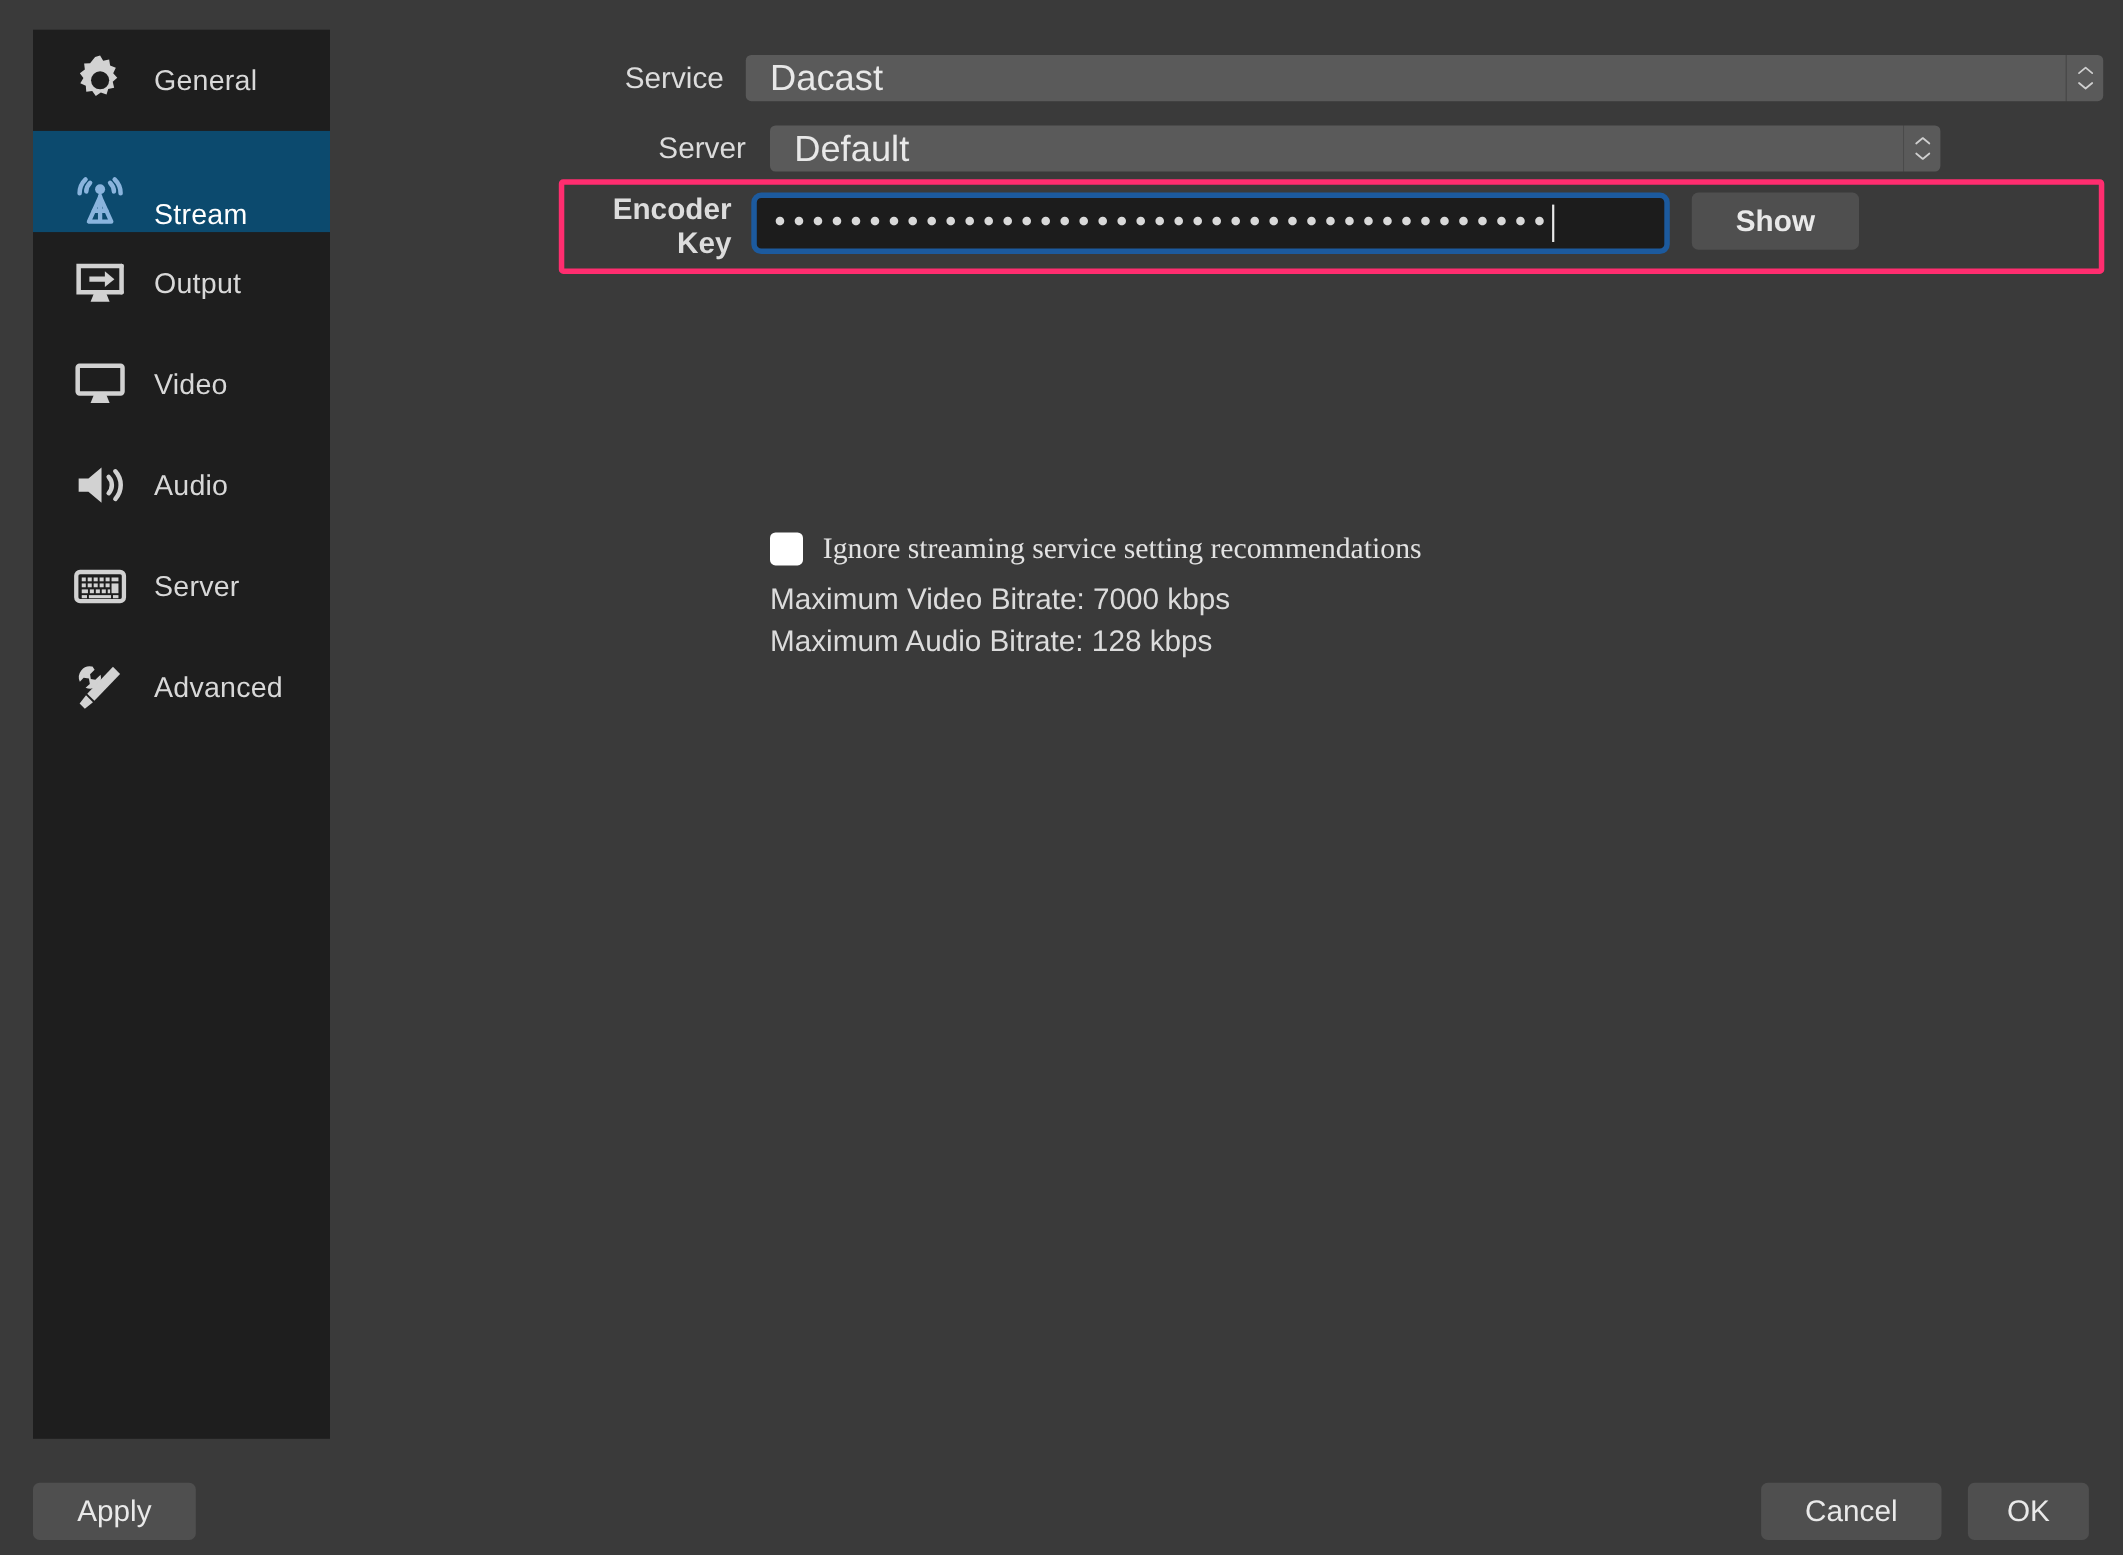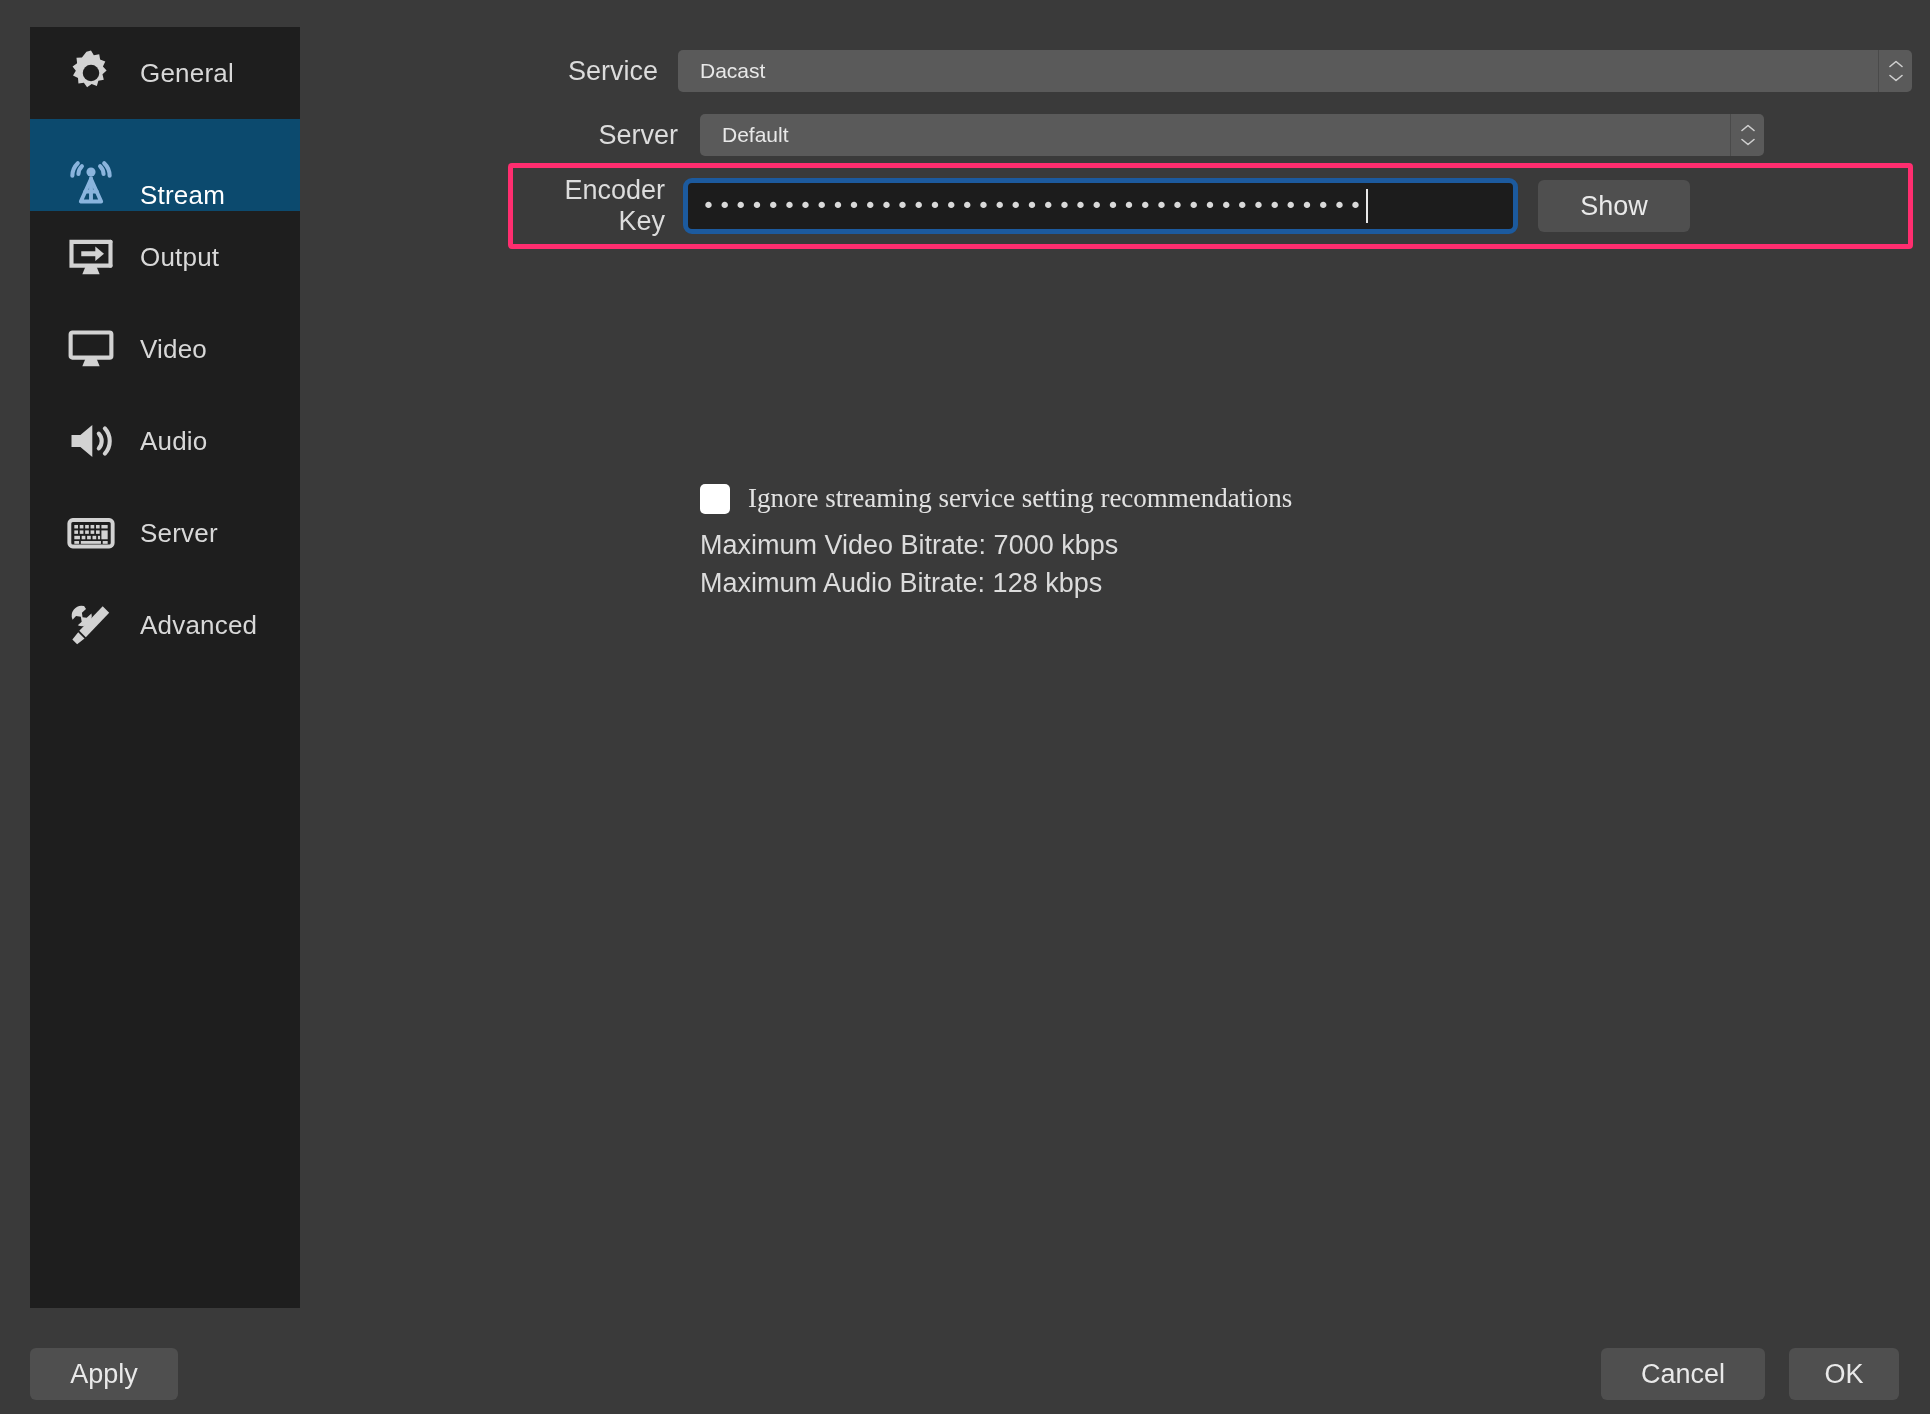--- a/index.html
+++ b/index.html
@@ -45,21 +45,21 @@
   
   .combo {
     display:flex; align-items:stretch;
     height:42px;
   }
   .combo-body {
     background:#5a5a5a;
     border-radius:5px 0 0 5px;
     display:flex; align-items:center;
     padding-left:22px;
-    color:#e8e8e8; font-size:21px;
+    color:#e8e8e8; font-size:33px;
     flex:1 1 auto;
   }
   .combo-stepper {
     width:34px;
     background:#5a5a5a;
     border-radius:0 5px 5px 0;
     border-left:1px solid #4a4a4a;
     display:flex; flex-direction:column;
     align-items:center; justify-content:center;
     gap:6px;
@@ -70,21 +70,21 @@
   
   .highlight-box {
     position:absolute;
     left:508px; top:163px;
     width:1405px; height:86px;
     border:5px solid #ff2d6f;
     border-radius:4px;
     pointer-events:none;
   }
 
-  .encoder-row { position:absolute; left:520px; top:175px; display:flex; align-items:center; }
+  .encoder-row { position:absolute; left:520px; top:175px; display:flex; align-items:flex-start;font-weight:bold; }
   .encoder-label { color:#dcdcdc; font-size:27px; width:145px; text-align:right; }
 
   .key-focus {
     margin-left:18px;
     width:835px; height:56px;
     border:5px solid #1c5a9e;
     border-radius:9px;
     background:#1c1c1c;
     display:flex; align-items:center;
     padding:0 14px;

